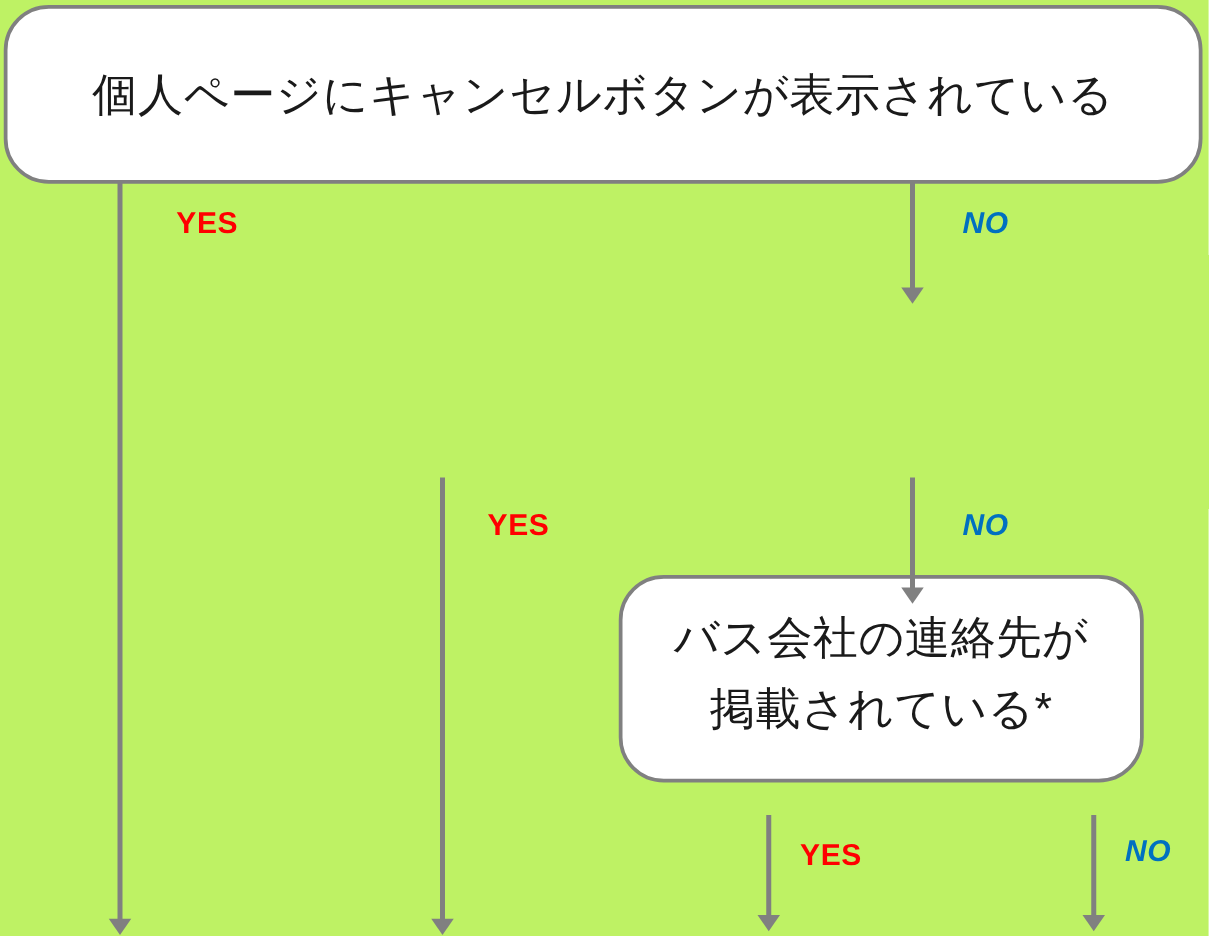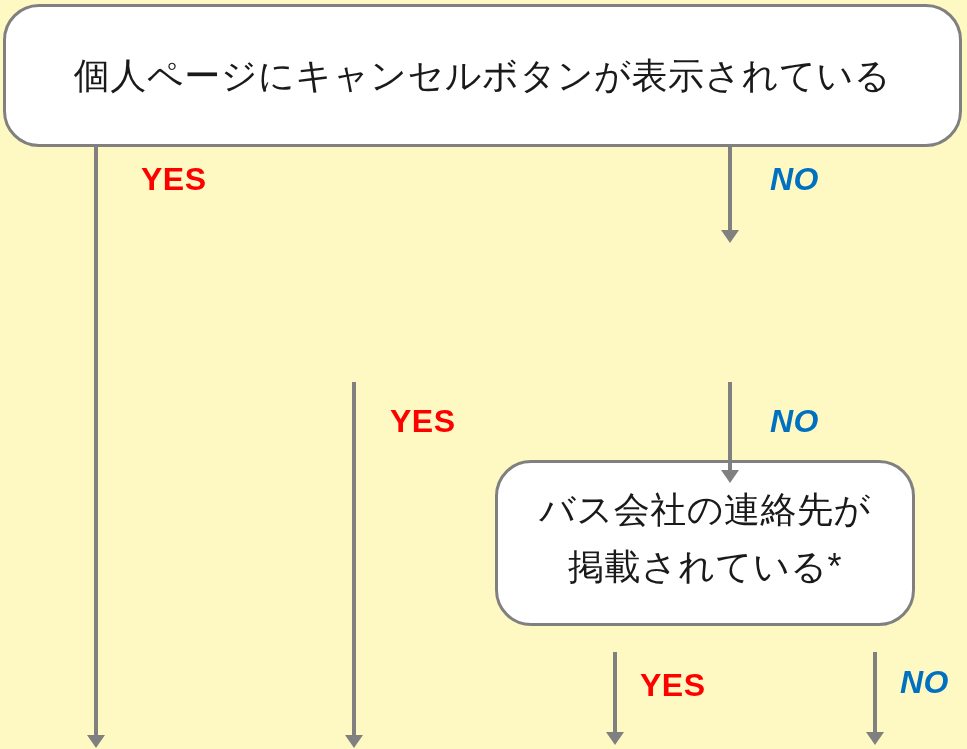--- a/index.html
+++ b/index.html
@@ -5,21 +5,21 @@
   html, body {
     margin: 0;
     padding: 0;
     background: #ffffff;
     font-family: "Liberation Sans", "DejaVu Sans", sans-serif;
   }
   .canvas {
     position: relative;
     width: 967px;
     height: 749px;
-    background: #fef9c3;
+    background: #bef264;
     overflow: hidden;
   }
   
   .node {
     position: absolute;
     box-sizing: border-box;
     background: #ffffff;
     border: 3.5px solid #808080;
     border-radius: 36px;
     display: flex;
@@ -46,21 +46,21 @@
     width: 0;
     height: 0;
     border-left: 9px solid transparent;
     border-right: 9px solid transparent;
     border-top: 13px solid #808080;
   }
 
   
   .blabel {
     position: absolute;
-    font-size: 32px;
+    font-size: 24px;
     font-weight: 700;
     line-height: 38px;
     letter-spacing: 0.5px;
   }
   .blabel.yes { color: #ff0000; }
   .blabel.no  { color: #0070c0; font-style: italic; }
 </style>
 </head>
 <body>
 

